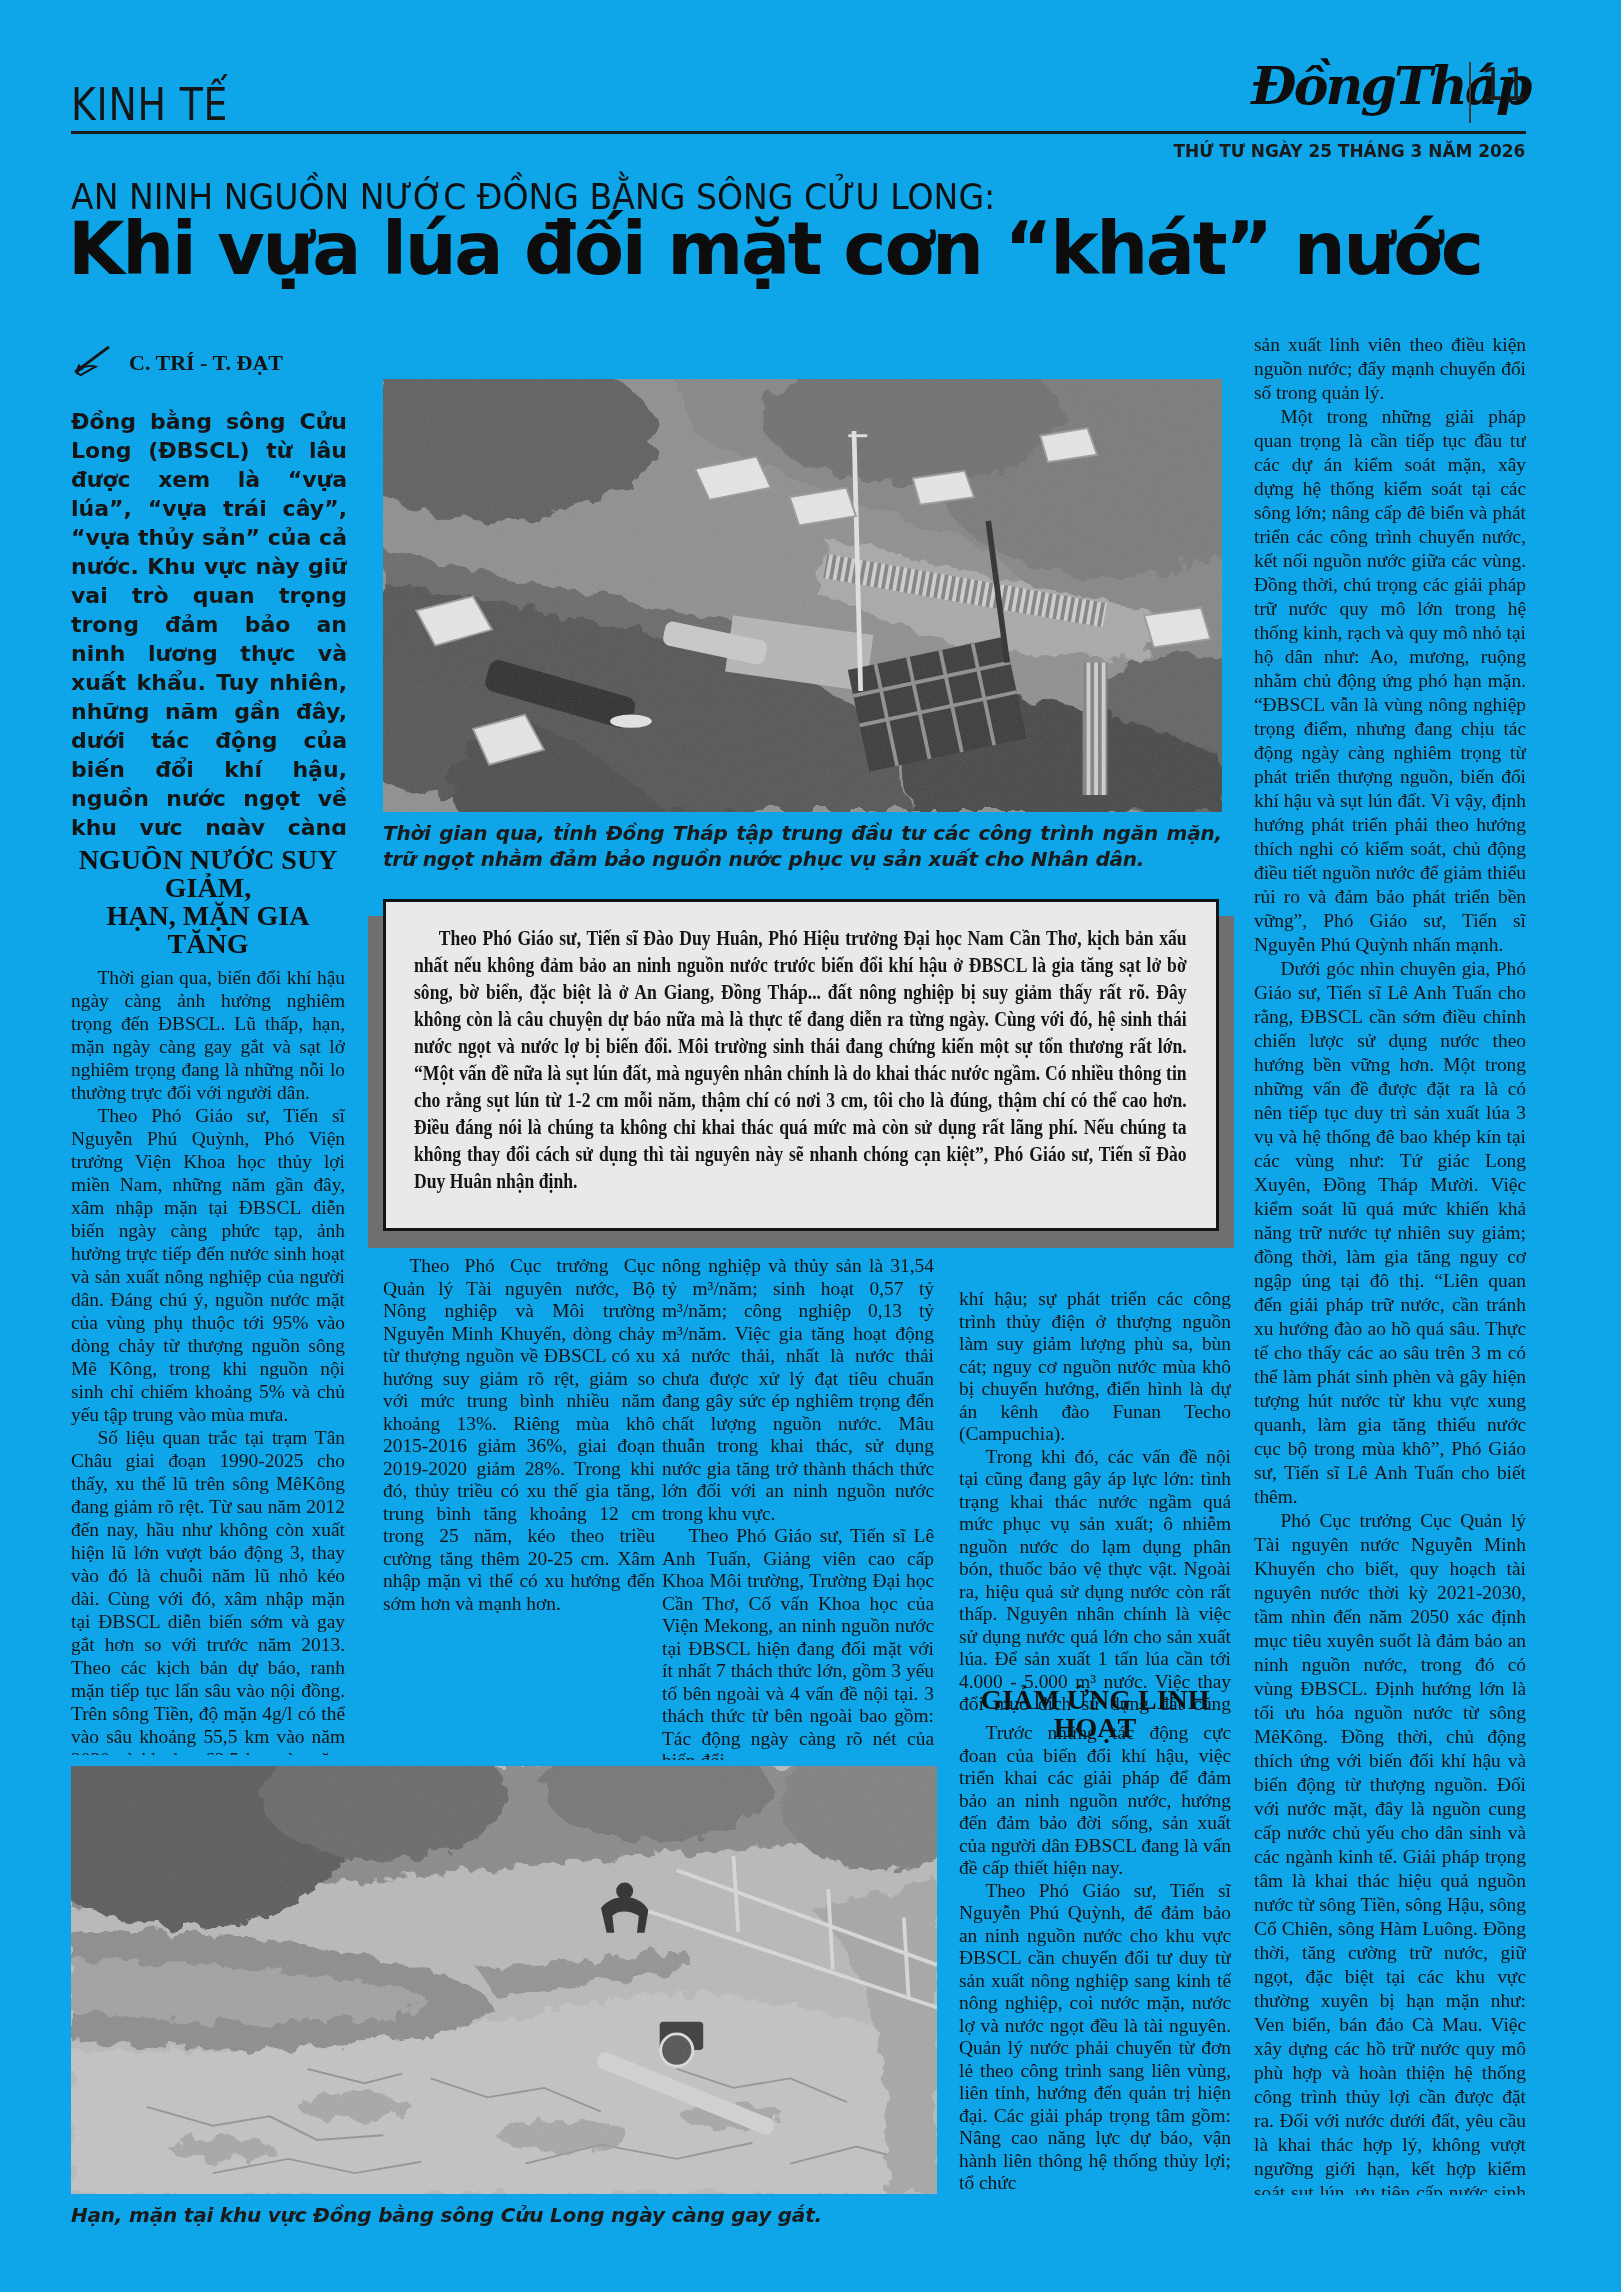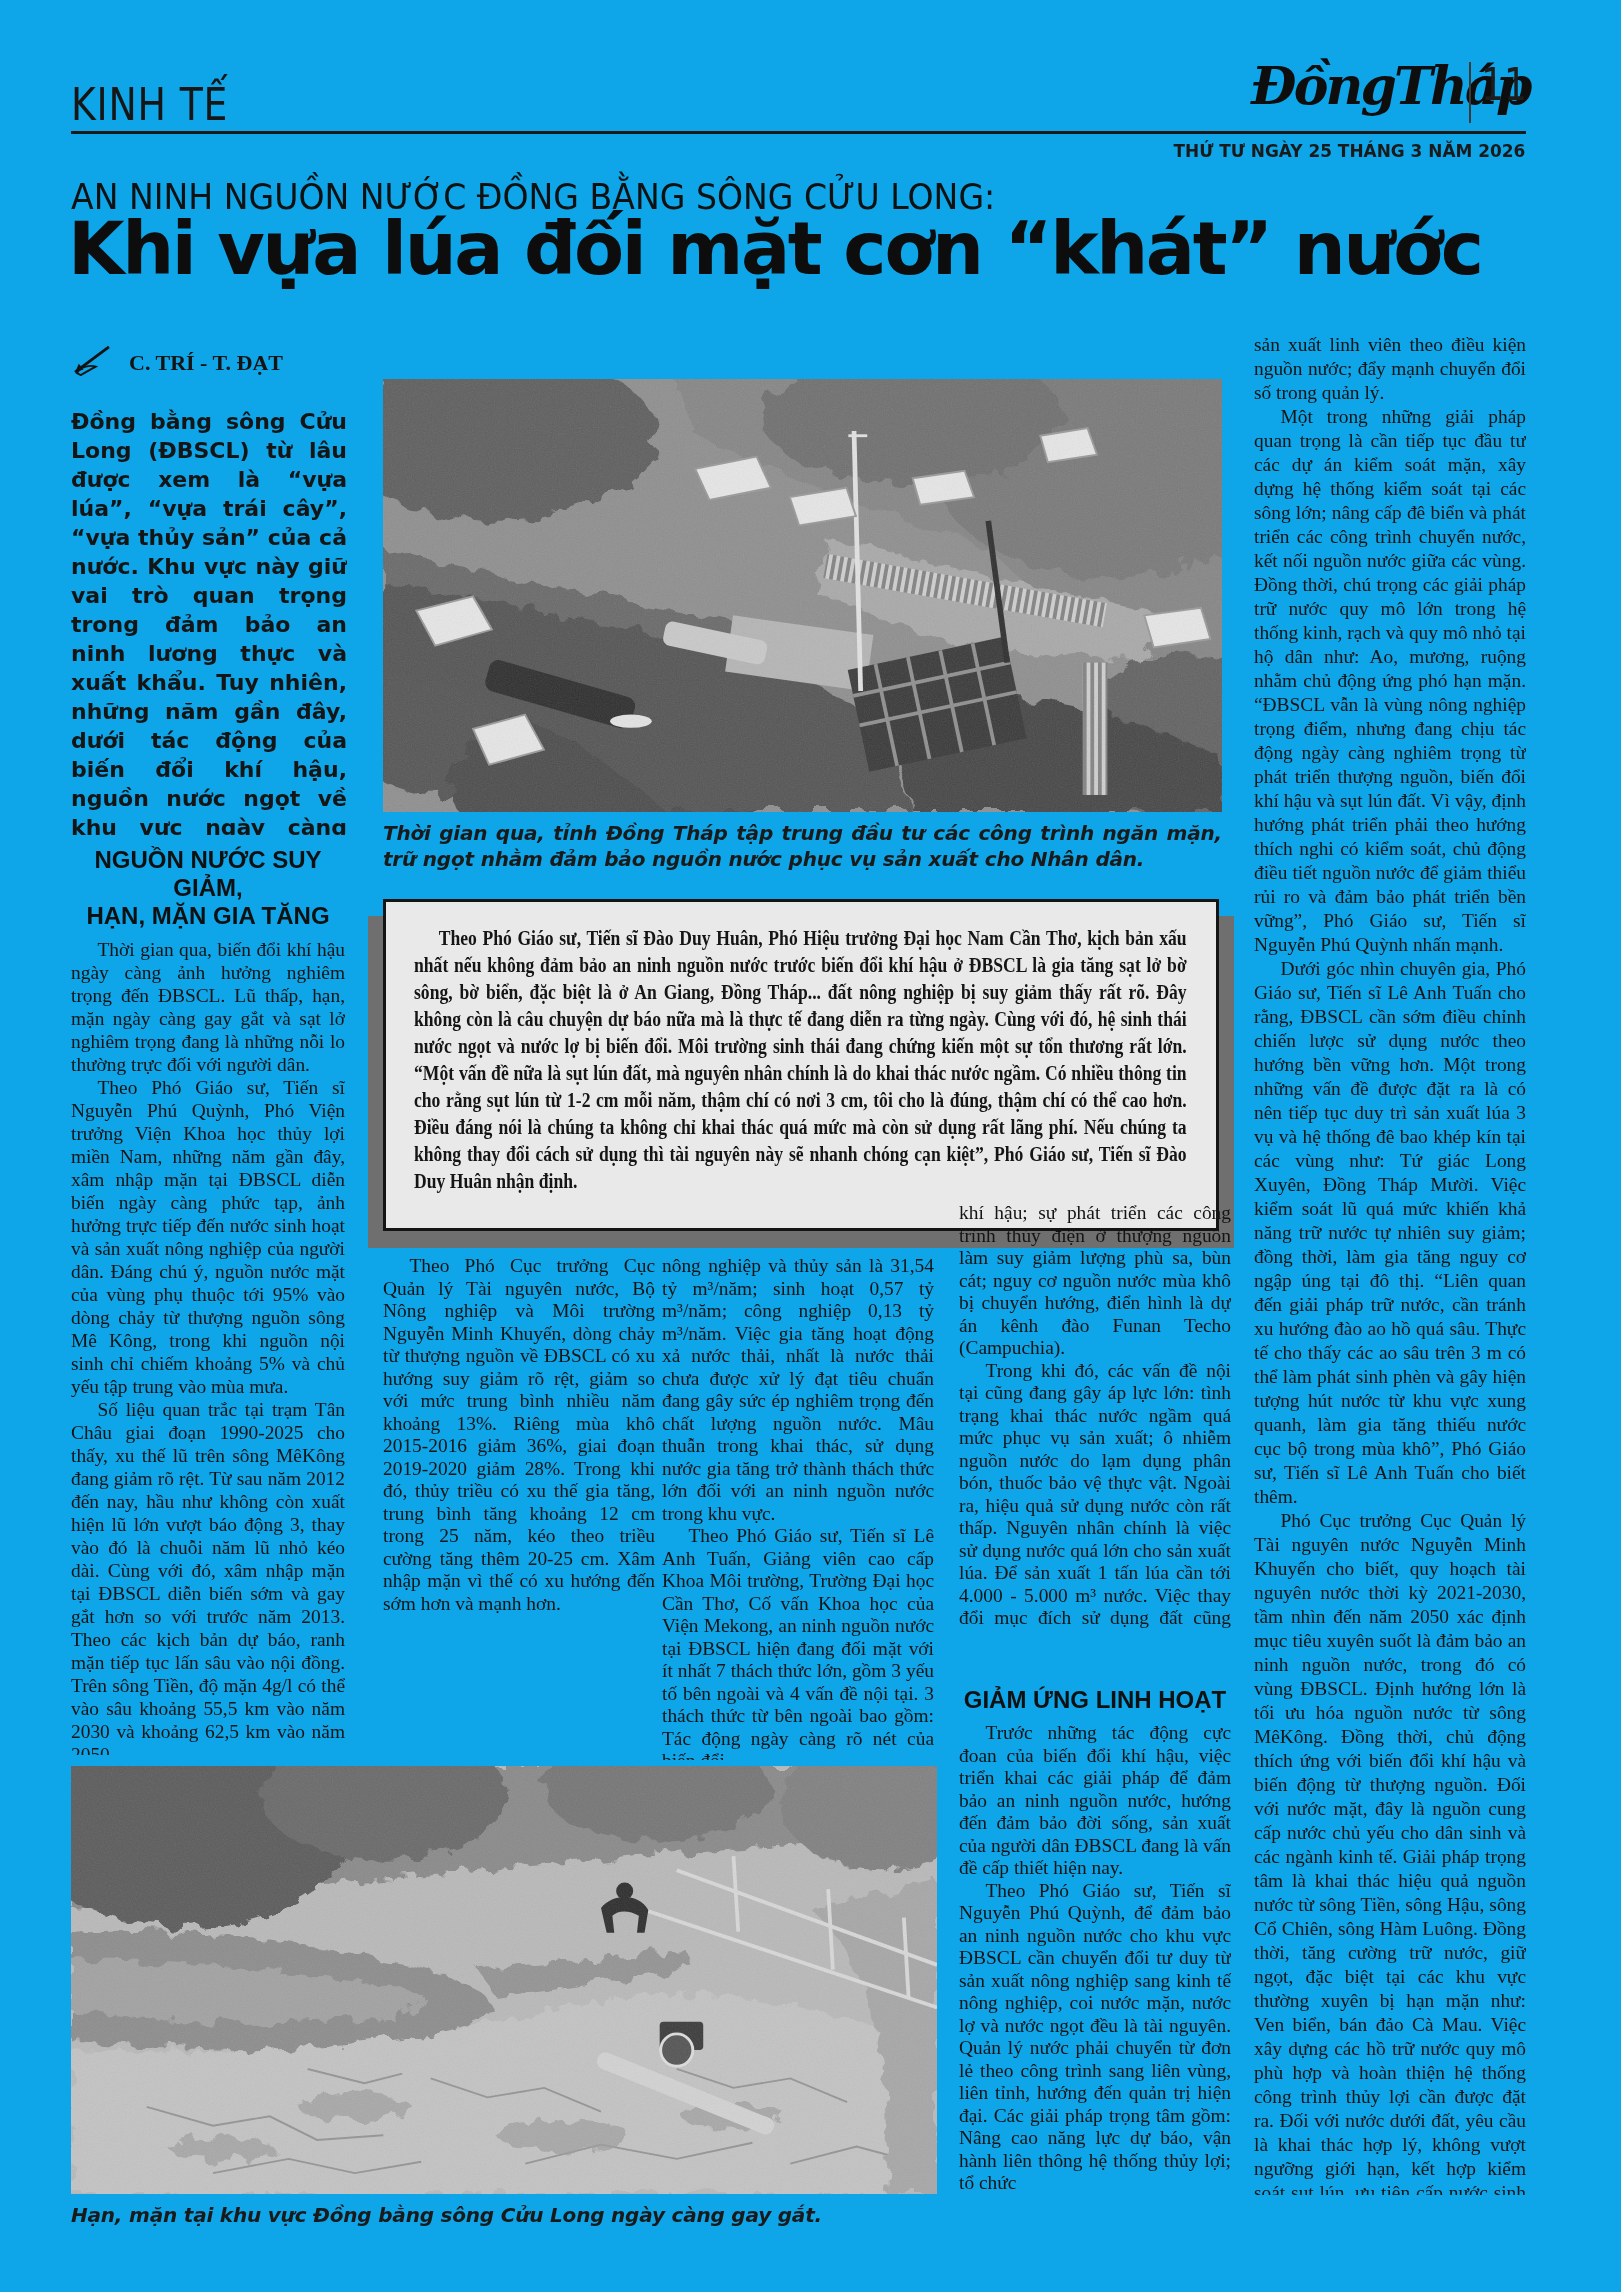--- a/index.html
+++ b/index.html
@@ -42,21 +42,21 @@
   .quote-inner{position:absolute;left:28px;top:23px;width:878px;transform:scaleX(0.88);
     transform-origin:left top;font-family:"Liberation Serif",serif;font-weight:bold;
     font-size:20px;line-height:27px;text-align:justify;text-indent:28px;color:#151515;}
 
   
   .col{overflow:hidden;text-align:justify;font-size:19.4px;line-height:22.5px;color:#141414;}
   .col p{margin:0;text-indent:26.5px;}
   .col p.cont{text-indent:0;}
   .col1{line-height:23px;}
   .col5{line-height:24px;}
-  .subhead{font-family:Liberation Sans, sans-serif;font-weight:bold;font-size:24px;line-height:28px;
+  .subhead{font-family:Liberation Serif, serif;font-weight:bold;font-size:28px;line-height:28px;
     text-align:center;white-space:pre-line;color:#101010;text-indent:0;}
   .subhead1{margin-bottom:7.6px;}
 </style>
 </head>
 <body>
 
 <div id="page">
 
   <div class="abs section-label" style="left:71px;top:79px;">KINH TẾ</div>
 
@@ -172,21 +172,21 @@
 
   <div class="abs col" style="left:383px;top:1255px;width:272px;height:505px;">
       <p>Theo Phó Cục trưởng Cục Quản lý Tài nguyên nước, Bộ Nông nghiệp và Môi trường Nguyễn Minh Khuyến, dòng chảy từ thượng nguồn về ĐBSCL có xu hướng suy giảm rõ rệt, giảm so với mức trung bình nhiều năm khoảng 13%. Riêng mùa khô 2015-2016 giảm 36%, giai đoạn 2019-2020 giảm 28%. Trong khi đó, thủy triều có xu thế gia tăng, trung bình tăng khoảng 12 cm trong 25 năm, kéo theo triều cường tăng thêm 20-25 cm. Xâm nhập mặn vì thế có xu hướng đến sớm hơn và mạnh hơn.</p>
     </div>
 
   <div class="abs col" style="left:662px;top:1255px;width:272px;height:505px;">
       <p class="cont">nông nghiệp và thủy sản là 31,54 tỷ m³/năm; sinh hoạt 0,57 tỷ m³/năm; công nghiệp 0,13 tỷ m³/năm. Việc gia tăng hoạt động xả nước thải, nhất là nước thải chưa được xử lý đạt tiêu chuẩn đang gây sức ép nghiêm trọng đến chất lượng nguồn nước. Mâu thuẫn trong khai thác, sử dụng nước gia tăng trở thành thách thức lớn đối với an ninh nguồn nước trong khu vực.</p>
       <p>Theo Phó Giáo sư, Tiến sĩ Lê Anh Tuấn, Giảng viên cao cấp Khoa Môi trường, Trường Đại học Cần Thơ, Cố vấn Khoa học của Viện Mekong, an ninh nguồn nước tại ĐBSCL hiện đang đối mặt với ít nhất 7 thách thức lớn, gồm 3 yếu tố bên ngoài và 4 vấn đề nội tại. 3 thách thức từ bên ngoài bao gồm: Tác động ngày càng rõ nét của biến đổi</p>
     </div>
 
-  <div class="abs col" style="left:959px;top:1202px;width:272px;height:428px;">
+  <div class="abs col" style="left:959px;top:1288px;width:272px;height:428px;">
       <p class="cont">khí hậu; sự phát triển các công trình thủy điện ở thượng nguồn làm suy giảm lượng phù sa, bùn cát; nguy cơ nguồn nước mùa khô bị chuyển hướng, điển hình là dự án kênh đào Funan Techo (Campuchia).</p>
       <p>Trong khi đó, các vấn đề nội tại cũng đang gây áp lực lớn: tình trạng khai thác nước ngầm quá mức phục vụ sản xuất; ô nhiễm nguồn nước do lạm dụng phân bón, thuốc bảo vệ thực vật. Ngoài ra, hiệu quả sử dụng nước còn rất thấp. Nguyên nhân chính là việc sử dụng nước quá lớn cho sản xuất lúa. Để sản xuất 1 tấn lúa cần tới 4.000 - 5.000 m³ nước. Việc thay đổi mục đích sử dụng đất cũng đang tác động tiêu cực đến nguồn nước trong vùng.</p>
     </div>
 
   <div class="abs subhead" style="left:959px;top:1686px;width:272px;">GIẢM ỨNG LINH HOẠT</div>
 
   <div class="abs col" style="left:959px;top:1722px;width:272px;height:475px;">
       <p>Trước những tác động cực đoan của biến đổi khí hậu, việc triển khai các giải pháp để đảm bảo an ninh nguồn nước, hướng đến đảm bảo đời sống, sản xuất của người dân ĐBSCL đang là vấn đề cấp thiết hiện nay.</p>
       <p>Theo Phó Giáo sư, Tiến sĩ Nguyễn Phú Quỳnh, để đảm bảo an ninh nguồn nước cho khu vực ĐBSCL cần chuyển đổi tư duy từ sản xuất nông nghiệp sang kinh tế nông nghiệp, coi nước mặn, nước lợ và nước ngọt đều là tài nguyên. Quản lý nước phải chuyển từ đơn lẻ theo công trình sang liên vùng, liên tỉnh, hướng đến quản trị hiện đại. Các giải pháp trọng tâm gồm: Nâng cao năng lực dự báo, vận hành liên thông hệ thống thủy lợi; tổ chức</p>
     </div>

